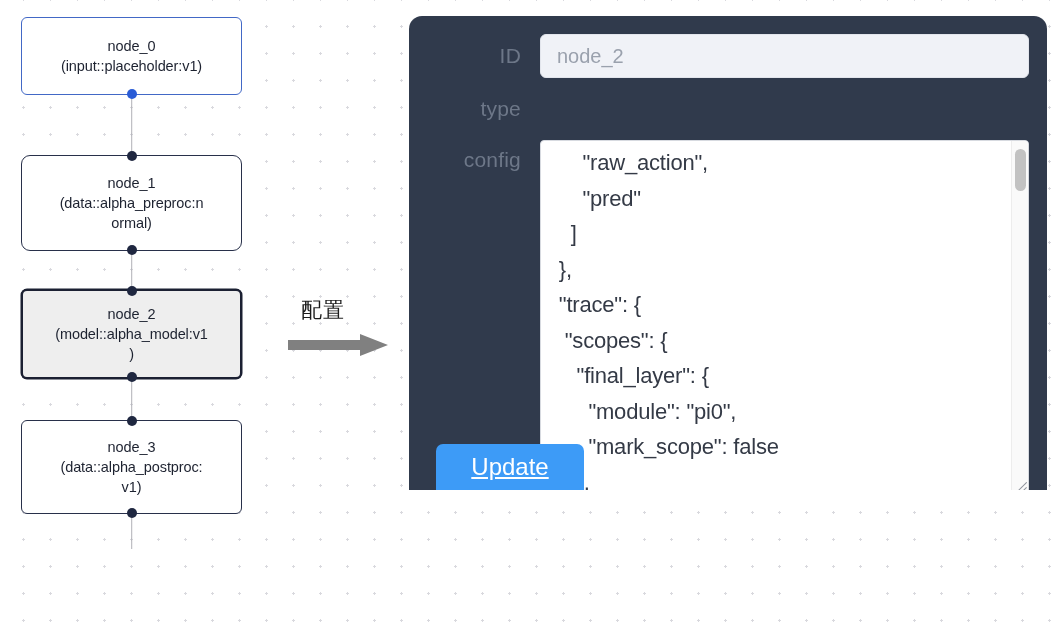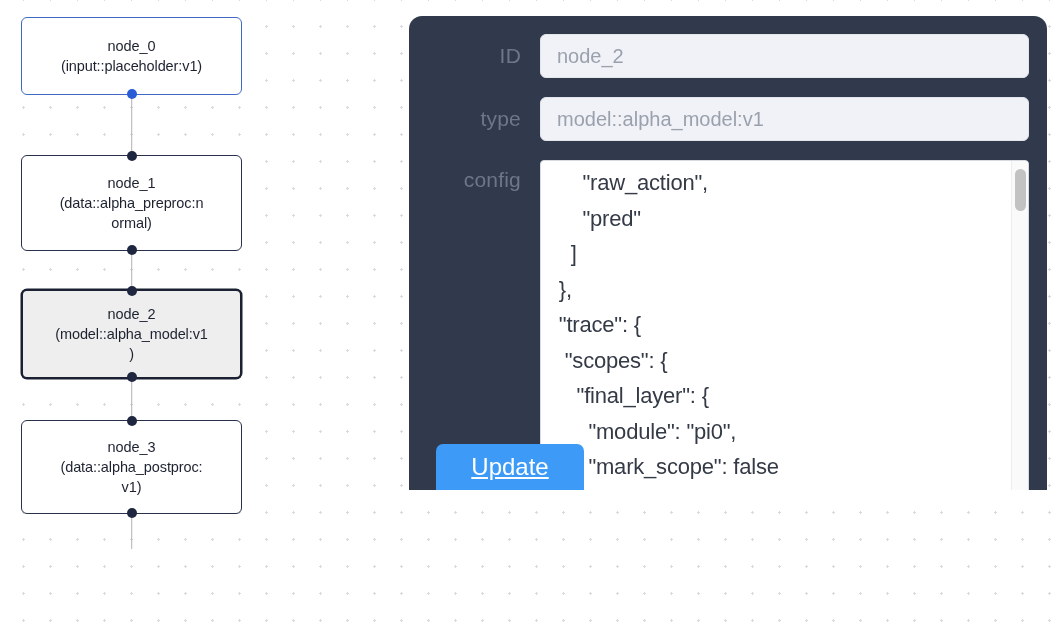--- a/index.html
+++ b/index.html
@@ -242,21 +242,21 @@
   <div id="graph-canvas">
       <div class="edge" style="top: 95px; height: 60px; left: 131.5px;"></div>
       <div class="edge" style="top: 251px; height: 38px; left: 131.5px;"></div>
       <div class="edge" style="top: 379px; height: 41px; left: 131.5px;"></div>
       <div class="edge" style="top: 514px; height: 35px; left: 131.5px;"></div>
       <div class="flow-node is-input" style="left: 21px; top: 17px; width: 221px; height: 78px;">
         <span class="nl">node_0</span>
         <span class="nl">(input::placeholder:v1)</span>
         <div class="handle blue" style="top: 100%;"></div>
       </div>
-      <div class="flow-node" style="left: 21px; top: 155px; width: 221px; height: 96px;">
+      <div class="flow-node" style="left: 21px; top: 155px; width: 221px; height: 96px; border-radius: 9px;">
         <span class="nl">node_1</span>
         <span class="nl">(data::alpha_preproc:n
 ormal)</span>
         <div class="handle" style="top: 0px;"></div>
         <div class="handle" style="top: 100%;"></div>
       </div>
       <div class="flow-node is-selected" style="left: 21px; top: 289px; width: 221px; height: 90px;">
         <span class="nl">node_2</span>
         <span class="nl">(model::alpha_model:v1
 )</span>
@@ -265,31 +265,36 @@
       </div>
       <div class="flow-node" style="left: 21px; top: 420px; width: 221px; height: 94px; padding-left: 8px;">
         <span class="nl">node_3</span>
         <span class="nl">(data::alpha_postproc:
 v1)</span>
         <div class="handle" style="top: 0px;"></div>
         <div class="handle" style="top: 100%;"></div>
       </div>
     </div>
 
+  <div id="transition">
+    <div id="transition-label">配置</div>
+    <svg id="arrow-shape" viewBox="0 0 100 22">
+      <polygon points="0,6 72,6 72,0 100,11 72,22 72,16 0,16" fill="#808080"></polygon>
+    </svg>
+  </div>
 
   <div id="config-panel">
 
     <div class="field-row">
       <div class="field-label">ID</div>
       <div class="text-input">node_2</div>
     </div>
 
     <div class="field-row">
       <div class="field-label">type</div>
-      <div class="text-input">model::alpha_model:v1</div>
     </div>
 
     <div class="field-row">
       <div class="field-label top">config</div>
       <div class="textarea-wrap">
         <div class="textarea-body">      "raw_action",
       "pred"
     ]
   },
   "trace": {

